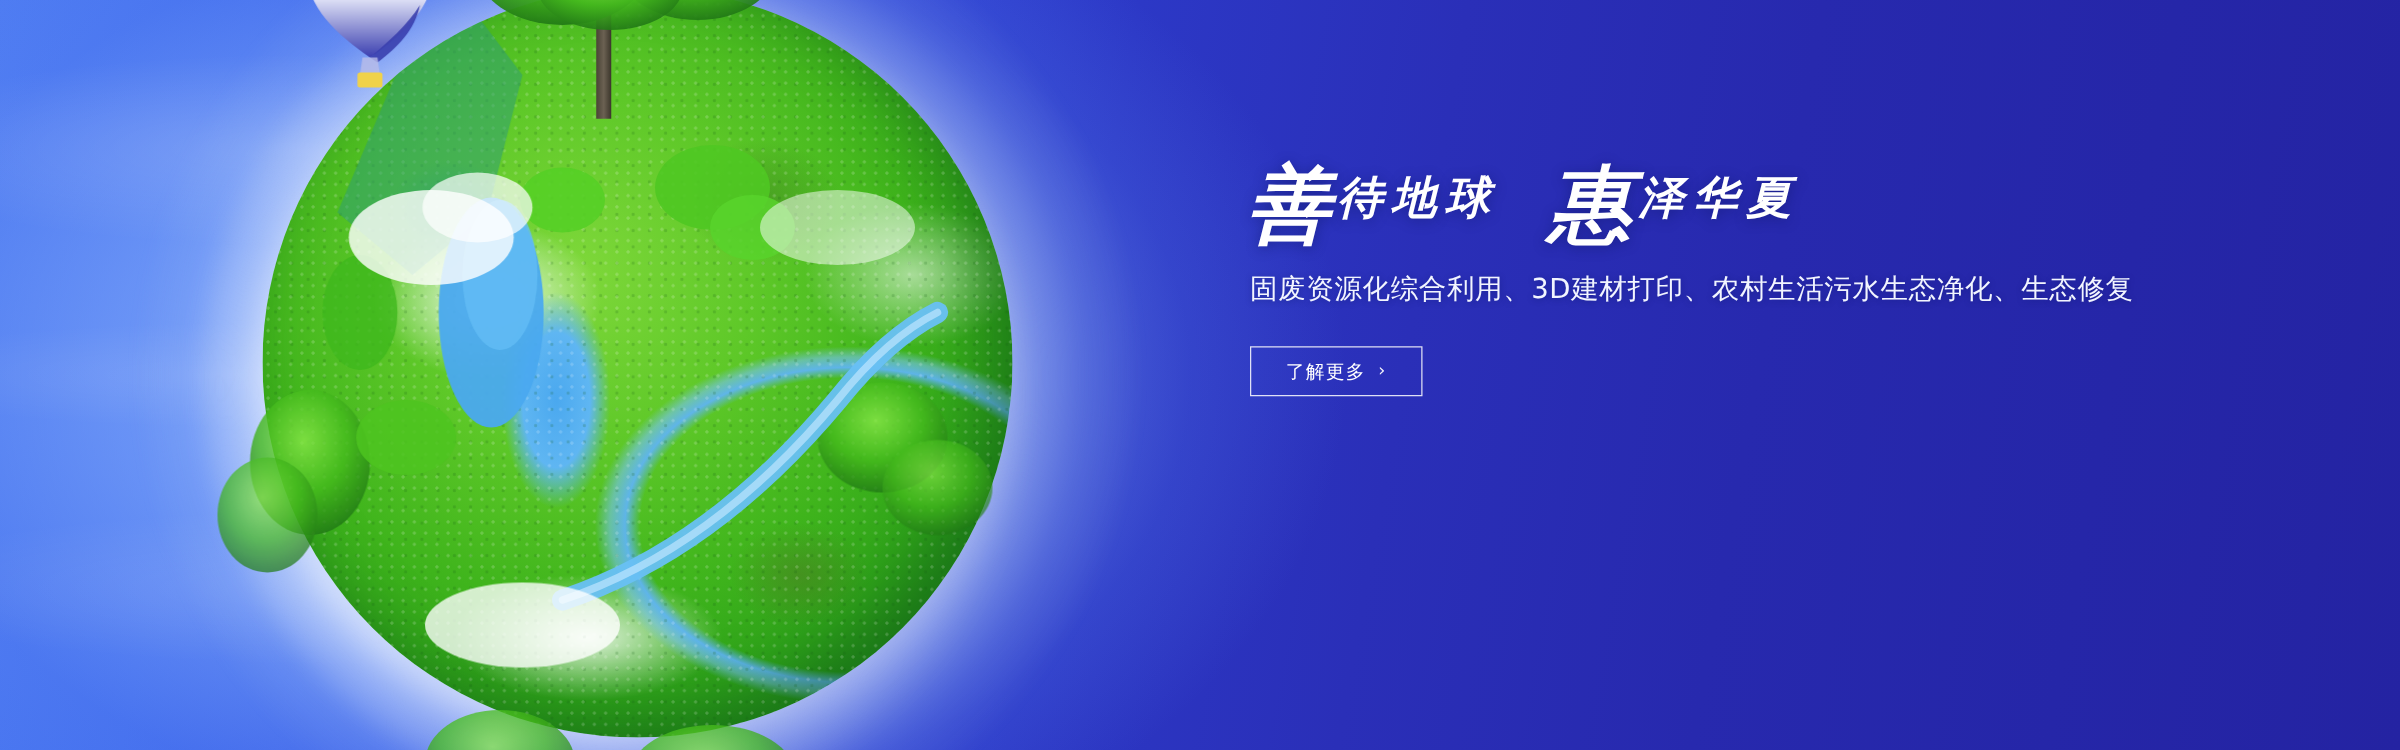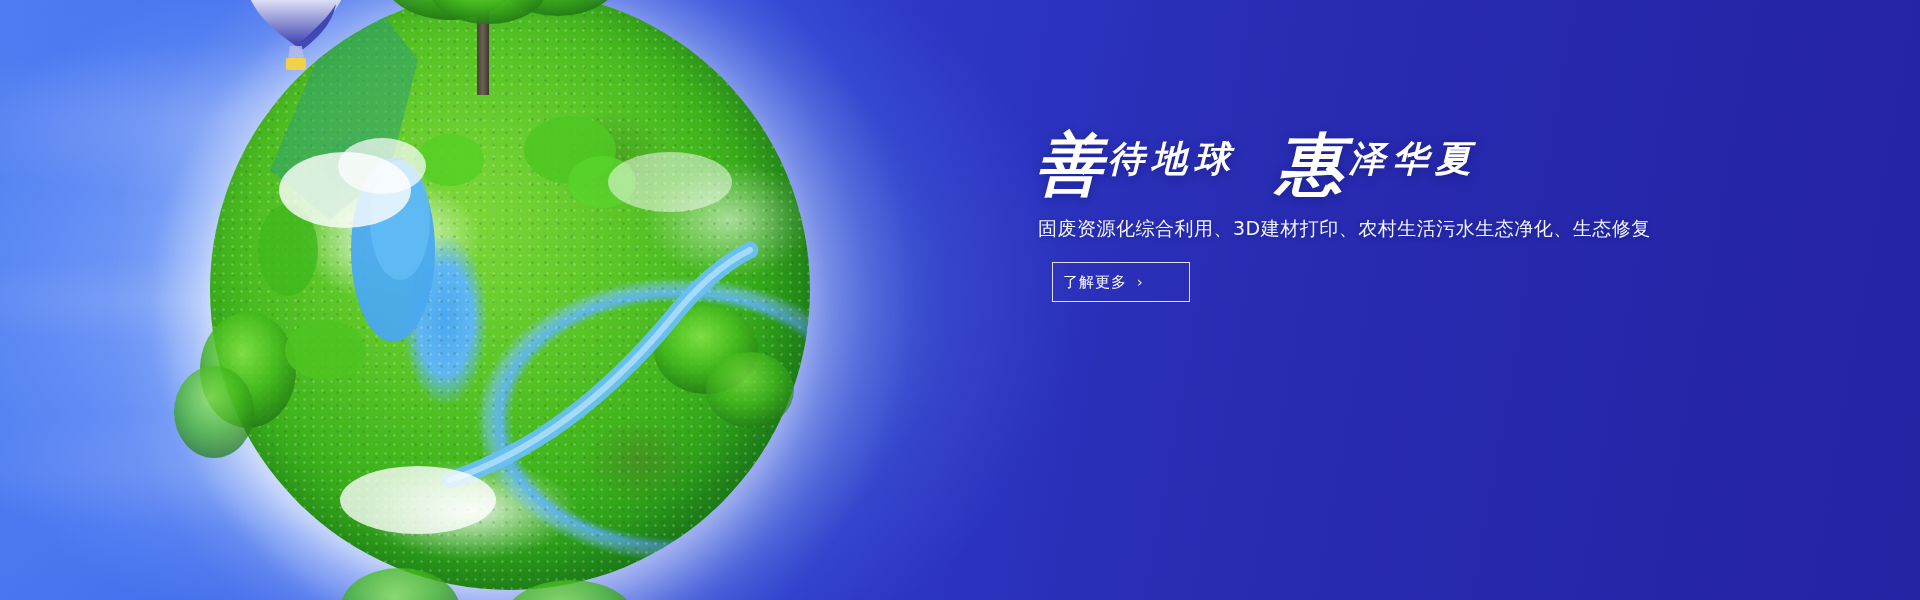--- a/index.html
+++ b/index.html
@@ -133,21 +133,21 @@
     background-size: 9px 9px, 13px 13px;
     background-position: 0 0, 4px 6px;
     pointer-events: none;
   }
 
   .planet-svg { position: absolute; left: 0; top: 0; width: 720px; height: 760px; }
 
   
   .content {
     position: absolute;
-    left: 1036px;
+    left: 998px;
     top: 132px;
     width: 620px;
     color: #ffffff;
   }
   .headline {
     white-space: nowrap;
     line-height: 1;
     margin-bottom: 18px;
     text-shadow: 0 2px 10px rgba(10,20,90,0.45);
   }
@@ -174,36 +174,36 @@
     font-family: "DejaVu Sans", "Liberation Sans", sans-serif;
     font-size: 26px;
     font-weight: 400;
     letter-spacing: 6px;
     white-space: nowrap;
     margin: 0 0 26px 2px;
     text-shadow: 0 1px 6px rgba(10,20,90,0.4);
   }
   .desc {
     font-family: "DejaVu Sans", "Liberation Sans", sans-serif;
-    font-size: 19px;
+    font-size: 22px;
     letter-spacing: 0.5px;
     white-space: nowrap;
-    margin: 0 0 20px 2px;
+    margin: 0 0 31px 2px;
     color: #f2f5ff;
     text-shadow: 0 1px 5px rgba(10,20,90,0.4);
   }
   .cta {
     display: inline-flex;
     align-items: center;
-    justify-content: flex-start;
+    justify-content: center;
     gap: 10px;
     width: 116px;
     height: 38px;
     padding: 0 10px;
-    margin-left: 16px;
+    margin-left: 2px;
     border: 1px solid rgba(255,255,255,0.85);
     background: transparent;
     color: #ffffff;
     font-family: "DejaVu Sans", "Liberation Sans", sans-serif;
     font-size: 15px;
     letter-spacing: 1px;
     cursor: pointer;
     box-sizing: content-box;
   }
   .cta .chev { font-size: 14px; opacity: .95; }

